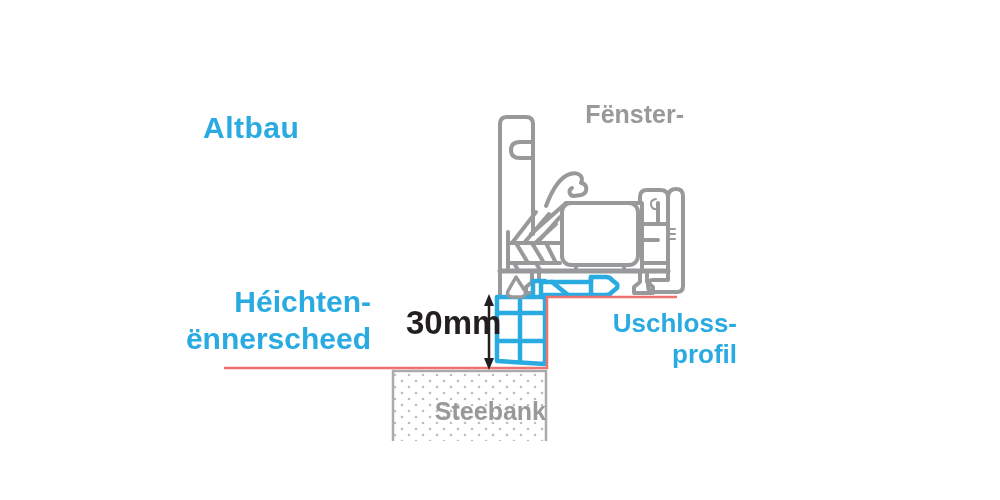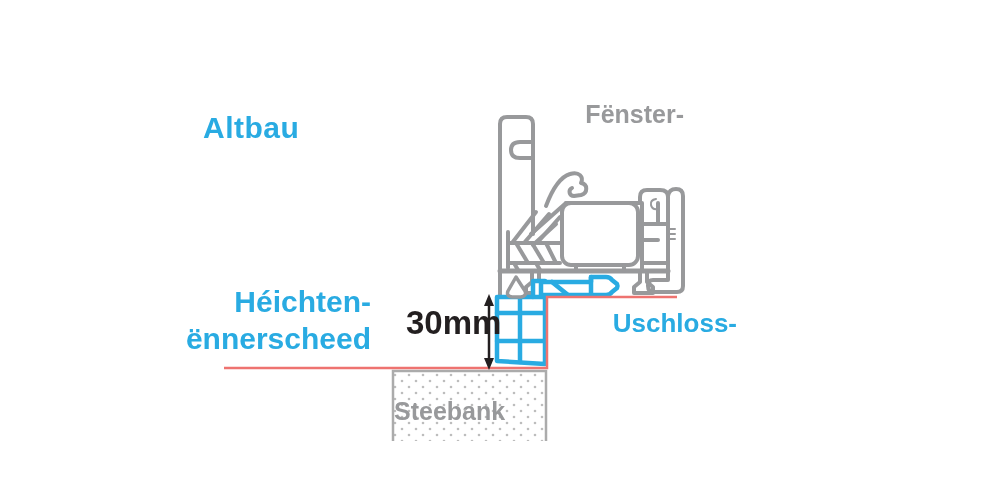--- a/index.html
+++ b/index.html
@@ -24,21 +24,21 @@
   .lbl{position:absolute;white-space:nowrap;}
   .lbl span{display:block;}
   .blue{color:var(--accent-blue);}
   .gray{color:var(--drawing-gray);}
   .black{color:var(--text-black);}
   .lbl-altbau{left:203px;top:111px;font-size:30px;letter-spacing:.5px;}
   .lbl-fensterrahm{left:538px;top:99px;width:146px;text-align:right;font-size:25px;line-height:30px;}
   .lbl-heichten{left:123px;top:283px;width:248px;text-align:right;font-size:30px;line-height:37px;}
   .lbl-dim{left:406px;top:304px;font-size:33px;}
   .lbl-uschloss{left:577px;top:308px;width:160px;text-align:right;font-size:26px;line-height:31px;}
-  .lbl-steebank{left:394px;top:397px;width:152px;text-align:left;font-size:25px;}
+  .lbl-steebank{left:394px;top:397px;width:152px;text-align:right;font-size:25px;}
   
   .sg{stroke:var(--drawing-gray);fill:none;stroke-width:4;stroke-linecap:round;stroke-linejoin:round;}
   .sg5{stroke:var(--drawing-gray);fill:none;stroke-width:5;stroke-linecap:round;}
   .sg2{stroke:var(--drawing-gray);fill:none;stroke-width:2;stroke-linecap:round;}
   .sgf{stroke:var(--drawing-gray);fill:#fff;stroke-width:4;stroke-linejoin:round;}
   .sgf3{stroke:var(--drawing-gray);fill:#fff;stroke-width:3.5;stroke-linejoin:round;}
   .sb{stroke:var(--accent-blue);fill:none;stroke-width:4.5;stroke-linecap:round;stroke-linejoin:round;}
   .sbf{stroke:var(--accent-blue);fill:#fff;stroke-width:4.5;stroke-linejoin:round;}
   .sr{stroke:var(--level-line-red);fill:none;stroke-width:2.5;}
   .skl{stroke:var(--text-black);stroke-width:2.5;fill:none;}
@@ -131,17 +131,18 @@
 
   <div class="lbl blue lbl-heichten">
     <span>Héichten-</span>
     <span>ënnerscheed</span>
   </div>
 
   <div class="lbl black lbl-dim">30mm</div>
 
   <div class="lbl blue lbl-uschloss">
     <span>Uschloss-</span>
+    <span>profil</span>
   </div>
 
   <div class="lbl gray lbl-steebank">Steebank</div>
 
 </div>
 
 </body></html>

